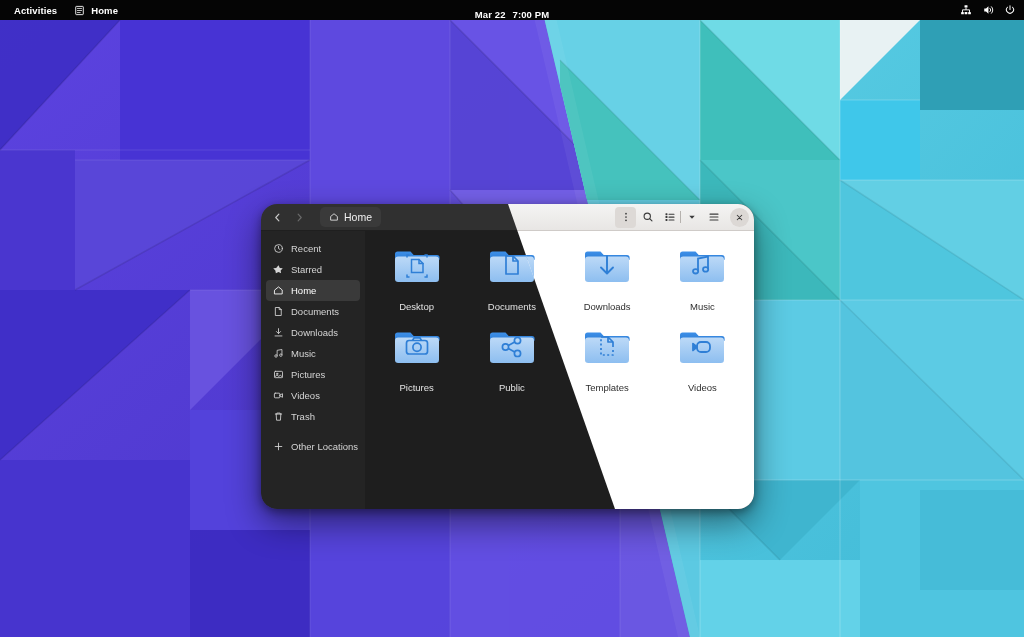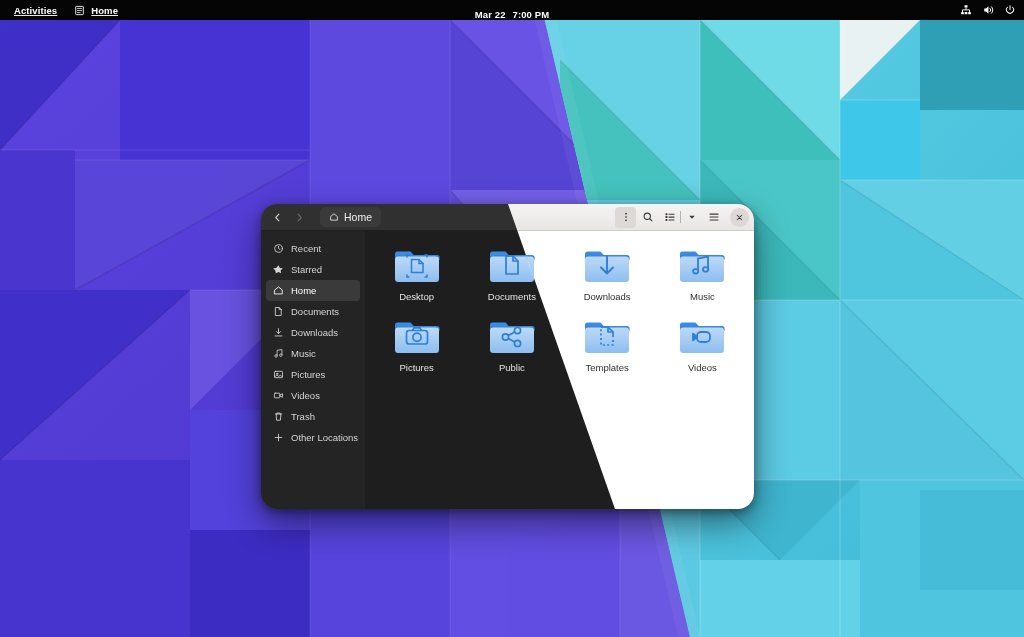--- a/index.html
+++ b/index.html
@@ -18,21 +18,21 @@
   #wallpaper svg{ display:block; width:1024px; height:637px; }
 
   
   #topbar{
     position:absolute; left:0; top:0; width:1024px; height:20px;
     background:#050505; color:#e8e8e8;
     display:flex; align-items:center;
     font-size:9.5px; font-weight:bold; letter-spacing:.1px;
     z-index:50;
   }
-  .tb-left{ display:flex; gap:0; padding-left:6px;text-decoration:underline; }
+  .tb-left{ display:flex; gap:0; padding-left:6px; }
   .tb-item{
     display:flex; align-items:center; gap:5px;
     padding:2px 8px; border-radius:3px; height:16px;
     color:#ffffff;
   }
   .tb-center{
     position:absolute; left:0; right:0; top:0; height:20px;
     display:flex; align-items:flex-end; justify-content:center;
     pointer-events:none;
   }
@@ -124,32 +124,32 @@
   .sb-item{
     display:flex; align-items:center; gap:7px;
     height:21px; margin:0 5px; padding:0 7px; border-radius:4px;
     font-size:9.5px; white-space:nowrap;
   }
   .dark .sb-item{ color:#d5d5d5; }
   .light .sb-item{ color:#3a3a3a; }
   .dark .sb-item.sel{ background:#3a3a3a; color:#ffffff; }
   .light .sb-item.sel{ background:#d6d2ce; color:#1e1e1e; }
   .sb-item svg{ display:block; flex:0 0 auto; }
-  .sb-other{ }
+  .sb-other{ margin-top:9px; }
 
   
   .content{ flex:1; padding:10px 0 0 0; min-width:0; }
   .dark .content{ background:#1e1e1e; }
   .light .content{ background:#ffffff; }
   .grid{
     display:grid; grid-template-columns:repeat(4,1fr);
     row-gap:4px; padding:0 4px;
   }
   .fitem{
-    display:flex; flex-direction:column; align-items:center; gap:5px;
+    display:flex; flex-direction:column; align-items:center; gap:15px;
     padding:5px 2px 6px;
   }
   .flabel{ font-size:9.5px; text-align:center; white-space:nowrap; }
   .dark .flabel{ color:#e2e2e2; }
   .light .flabel{ color:#2e2e2e; }
   .ficon{ width:48px; height:40px; }
   .ficon svg{ display:block; }
 </style>
 </head>
 <body>

